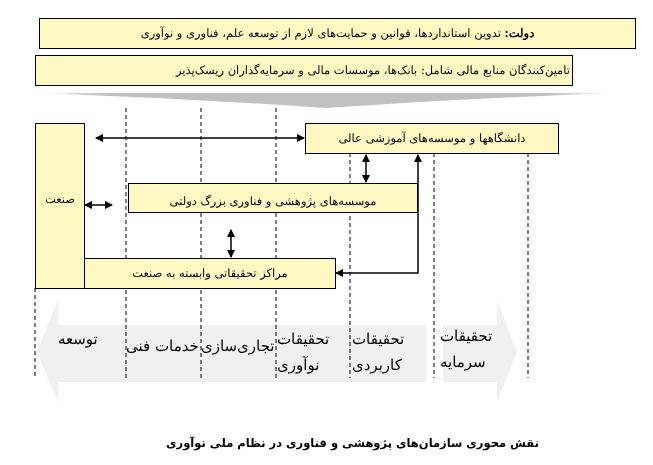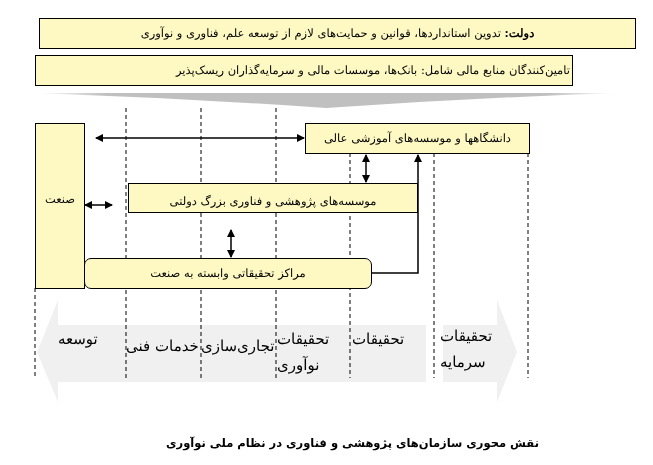--- a/index.html
+++ b/index.html
@@ -69,38 +69,39 @@
 </div>
 
 <div class="box" style="left:35px; top:55px; width:538px; height:31px;">
   <div class="abs rtl txt" style="right:2px; top:9px; text-align:right;">تامین‌کنندگان منابع مالی شامل: بانک‌ها، موسسات مالی و سرمایه‌گذاران ریسک‌پذیر</div>
 </div>
 
 <div class="box" style="left:35px; top:123px; width:50px; height:166px;">
   <div class="abs rtl txt" style="left:0; right:0; top:70px; text-align:center;">صنعت</div>
 </div>
 
-<div class="box" style="left:305px; top:123px; width:225px; height:31px;">
+<div class="box" style="left:305px; top:123px; width:254px; height:31px;">
   <div class="abs rtl txt" style="left:0; right:0; top:9px; text-align:center;">دانشگاهها و موسسه‌های آموزشی عالی</div>
 </div>
 
 <div class="box" style="left:128px; top:183px; width:290px; height:30px;">
   <div class="abs rtl txt" style="left:0; right:0; top:12px; text-align:center;">موسسه‌های پژوهشی و فناوری بزرگ دولتی</div>
 </div>
 
-<div class="box" style="left:84px; top:258px; width:288px; height:31px;border-radius:7px;">
+<div class="box" style="left:84px; top:258px; width:252px; height:31px;">
   <div class="abs rtl txt" style="left:0; right:0; top:9px; text-align:center;">مراکز تحقیقاتی وابسته به صنعت</div>
 </div>
 
 <div class="stage rtl" style="left:440px; top:323px; width:60px;">
   <div>تحقیقات</div>
   <div>سرمایه</div>
 </div>
 <div class="stage rtl" style="left:352px; top:326px; width:78px;">
   <div>تحقیقات</div>
+  <div>کاربردی</div>
 </div>
 <div class="stage rtl" style="left:277px; top:326px; width:72px;">
   <div>تحقیقات</div>
   <div>نوآوری</div>
 </div>
 <div class="stage rtl" style="left:201px; top:333px; width:75px;">
   <div>تجاری‌سازی</div>
 </div>
 <div class="stage rtl" style="left:126px; top:333px; width:75px;">
   <div>خدمات فنی</div>

